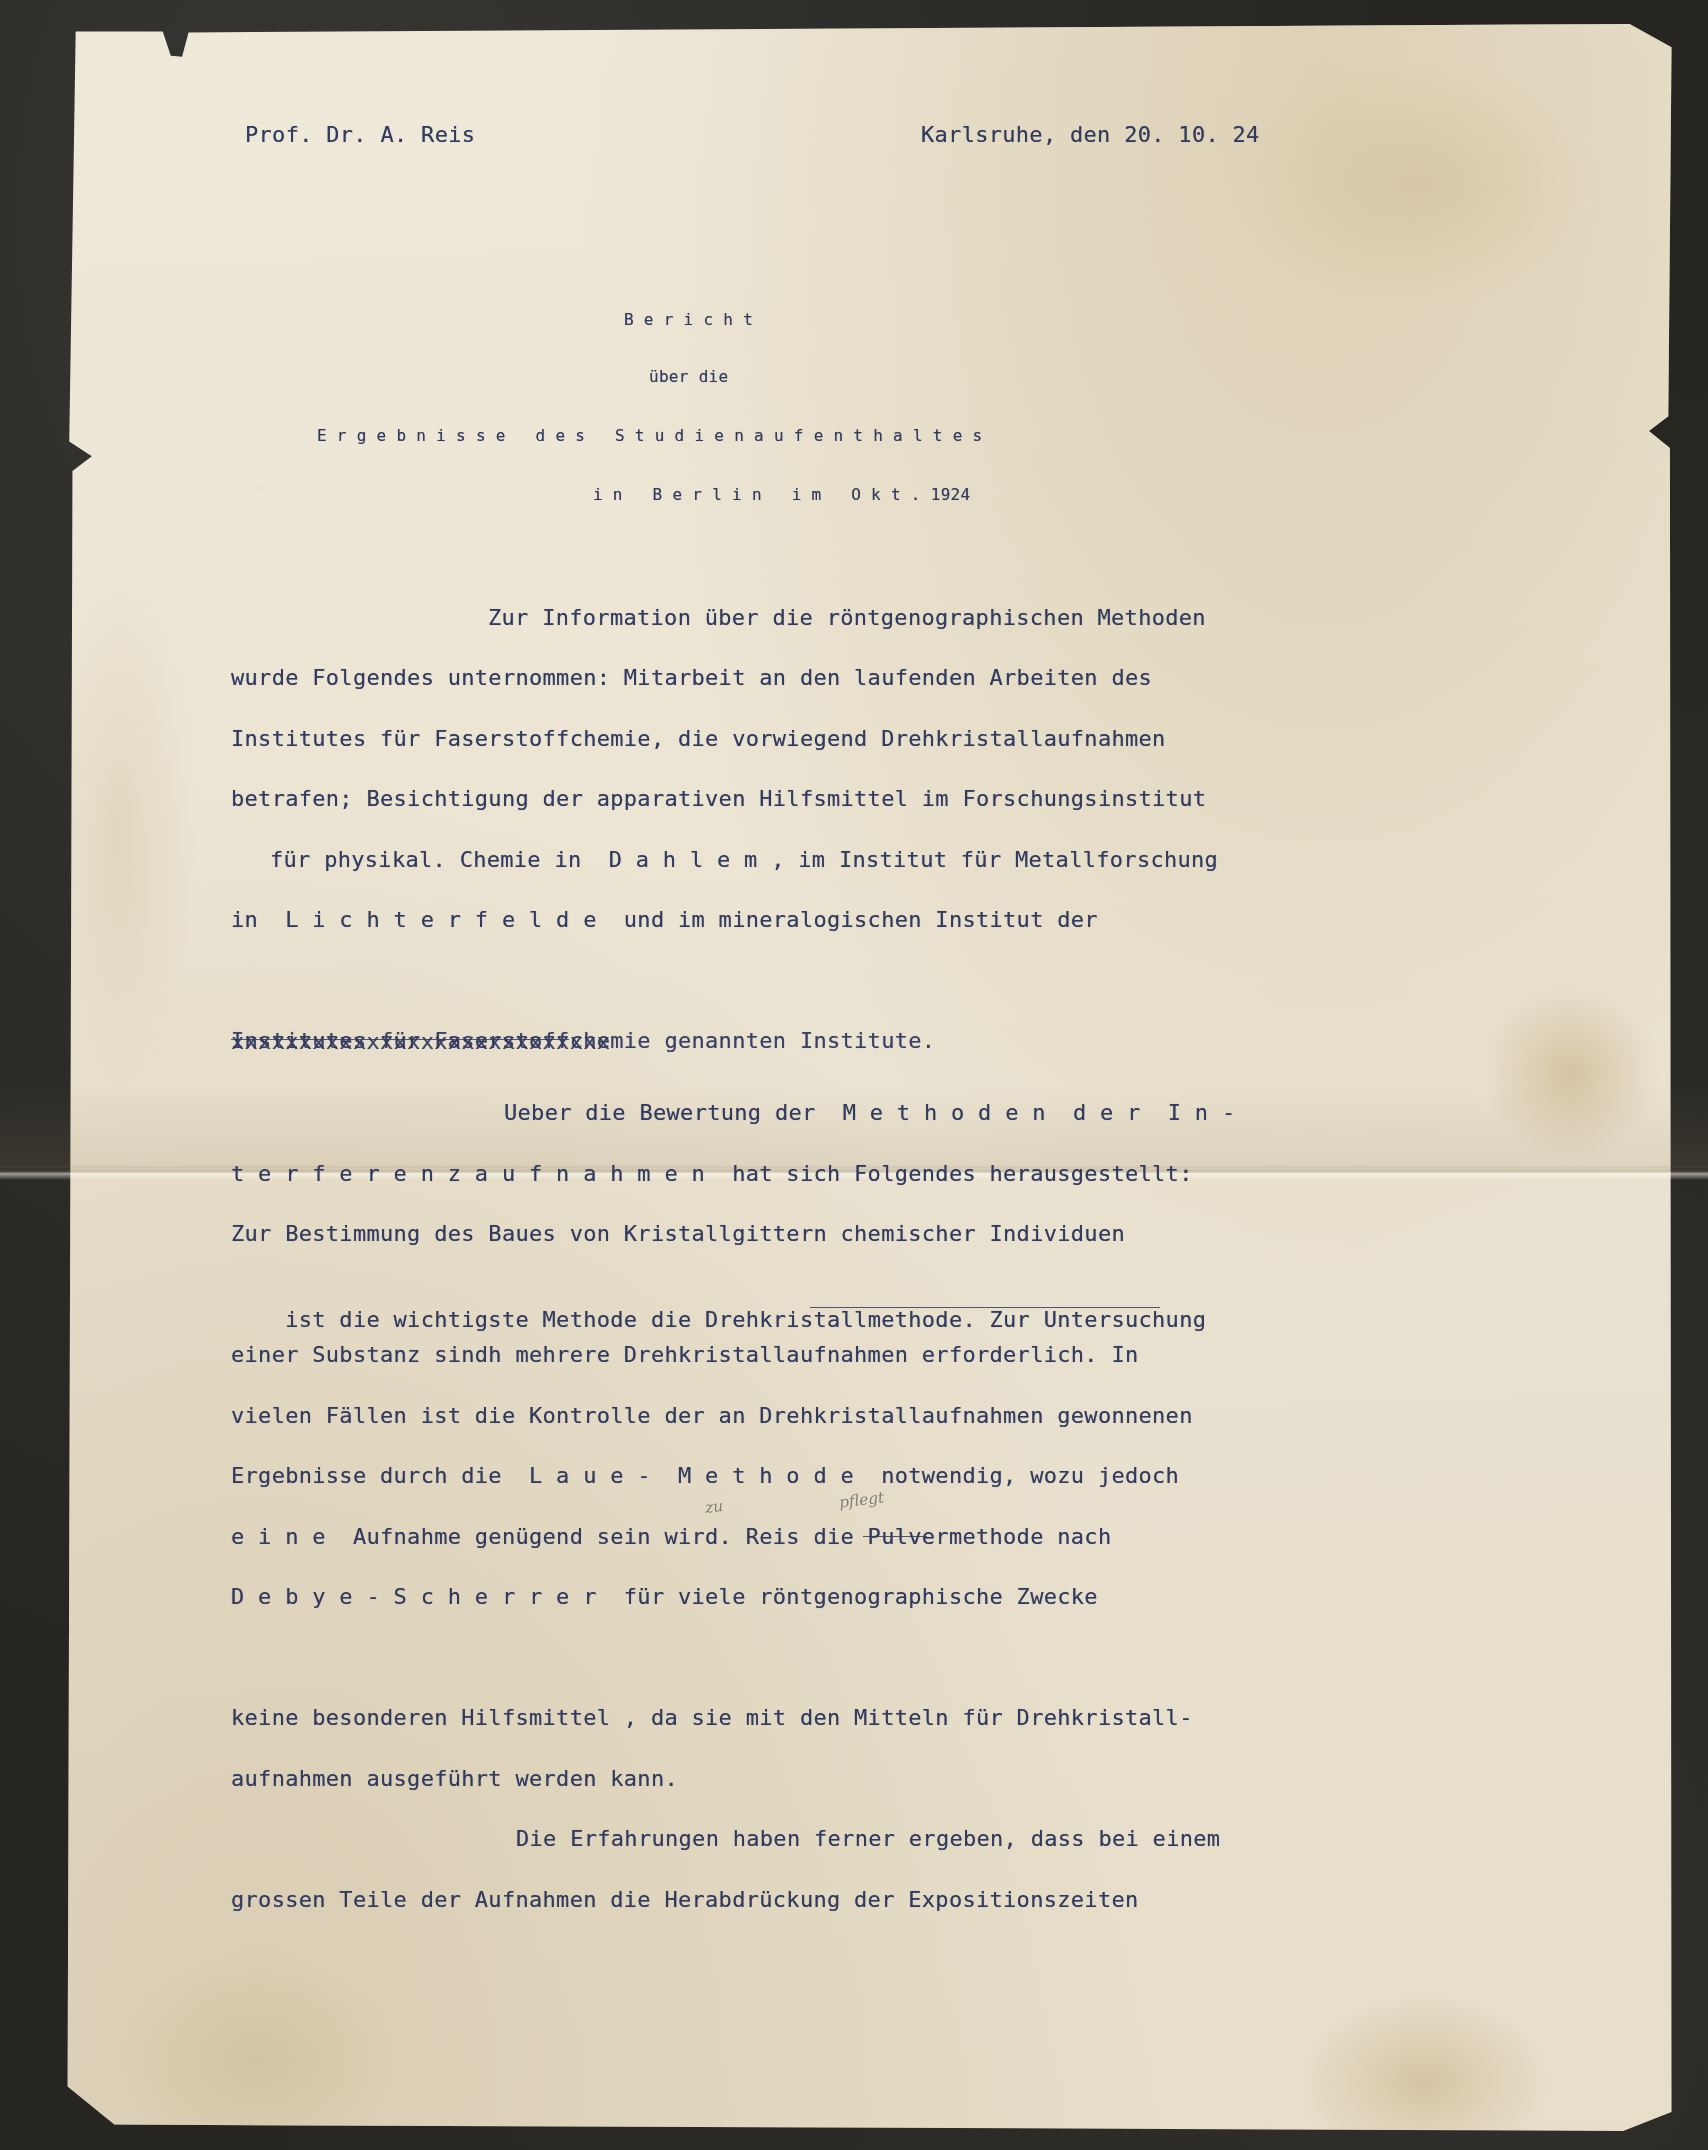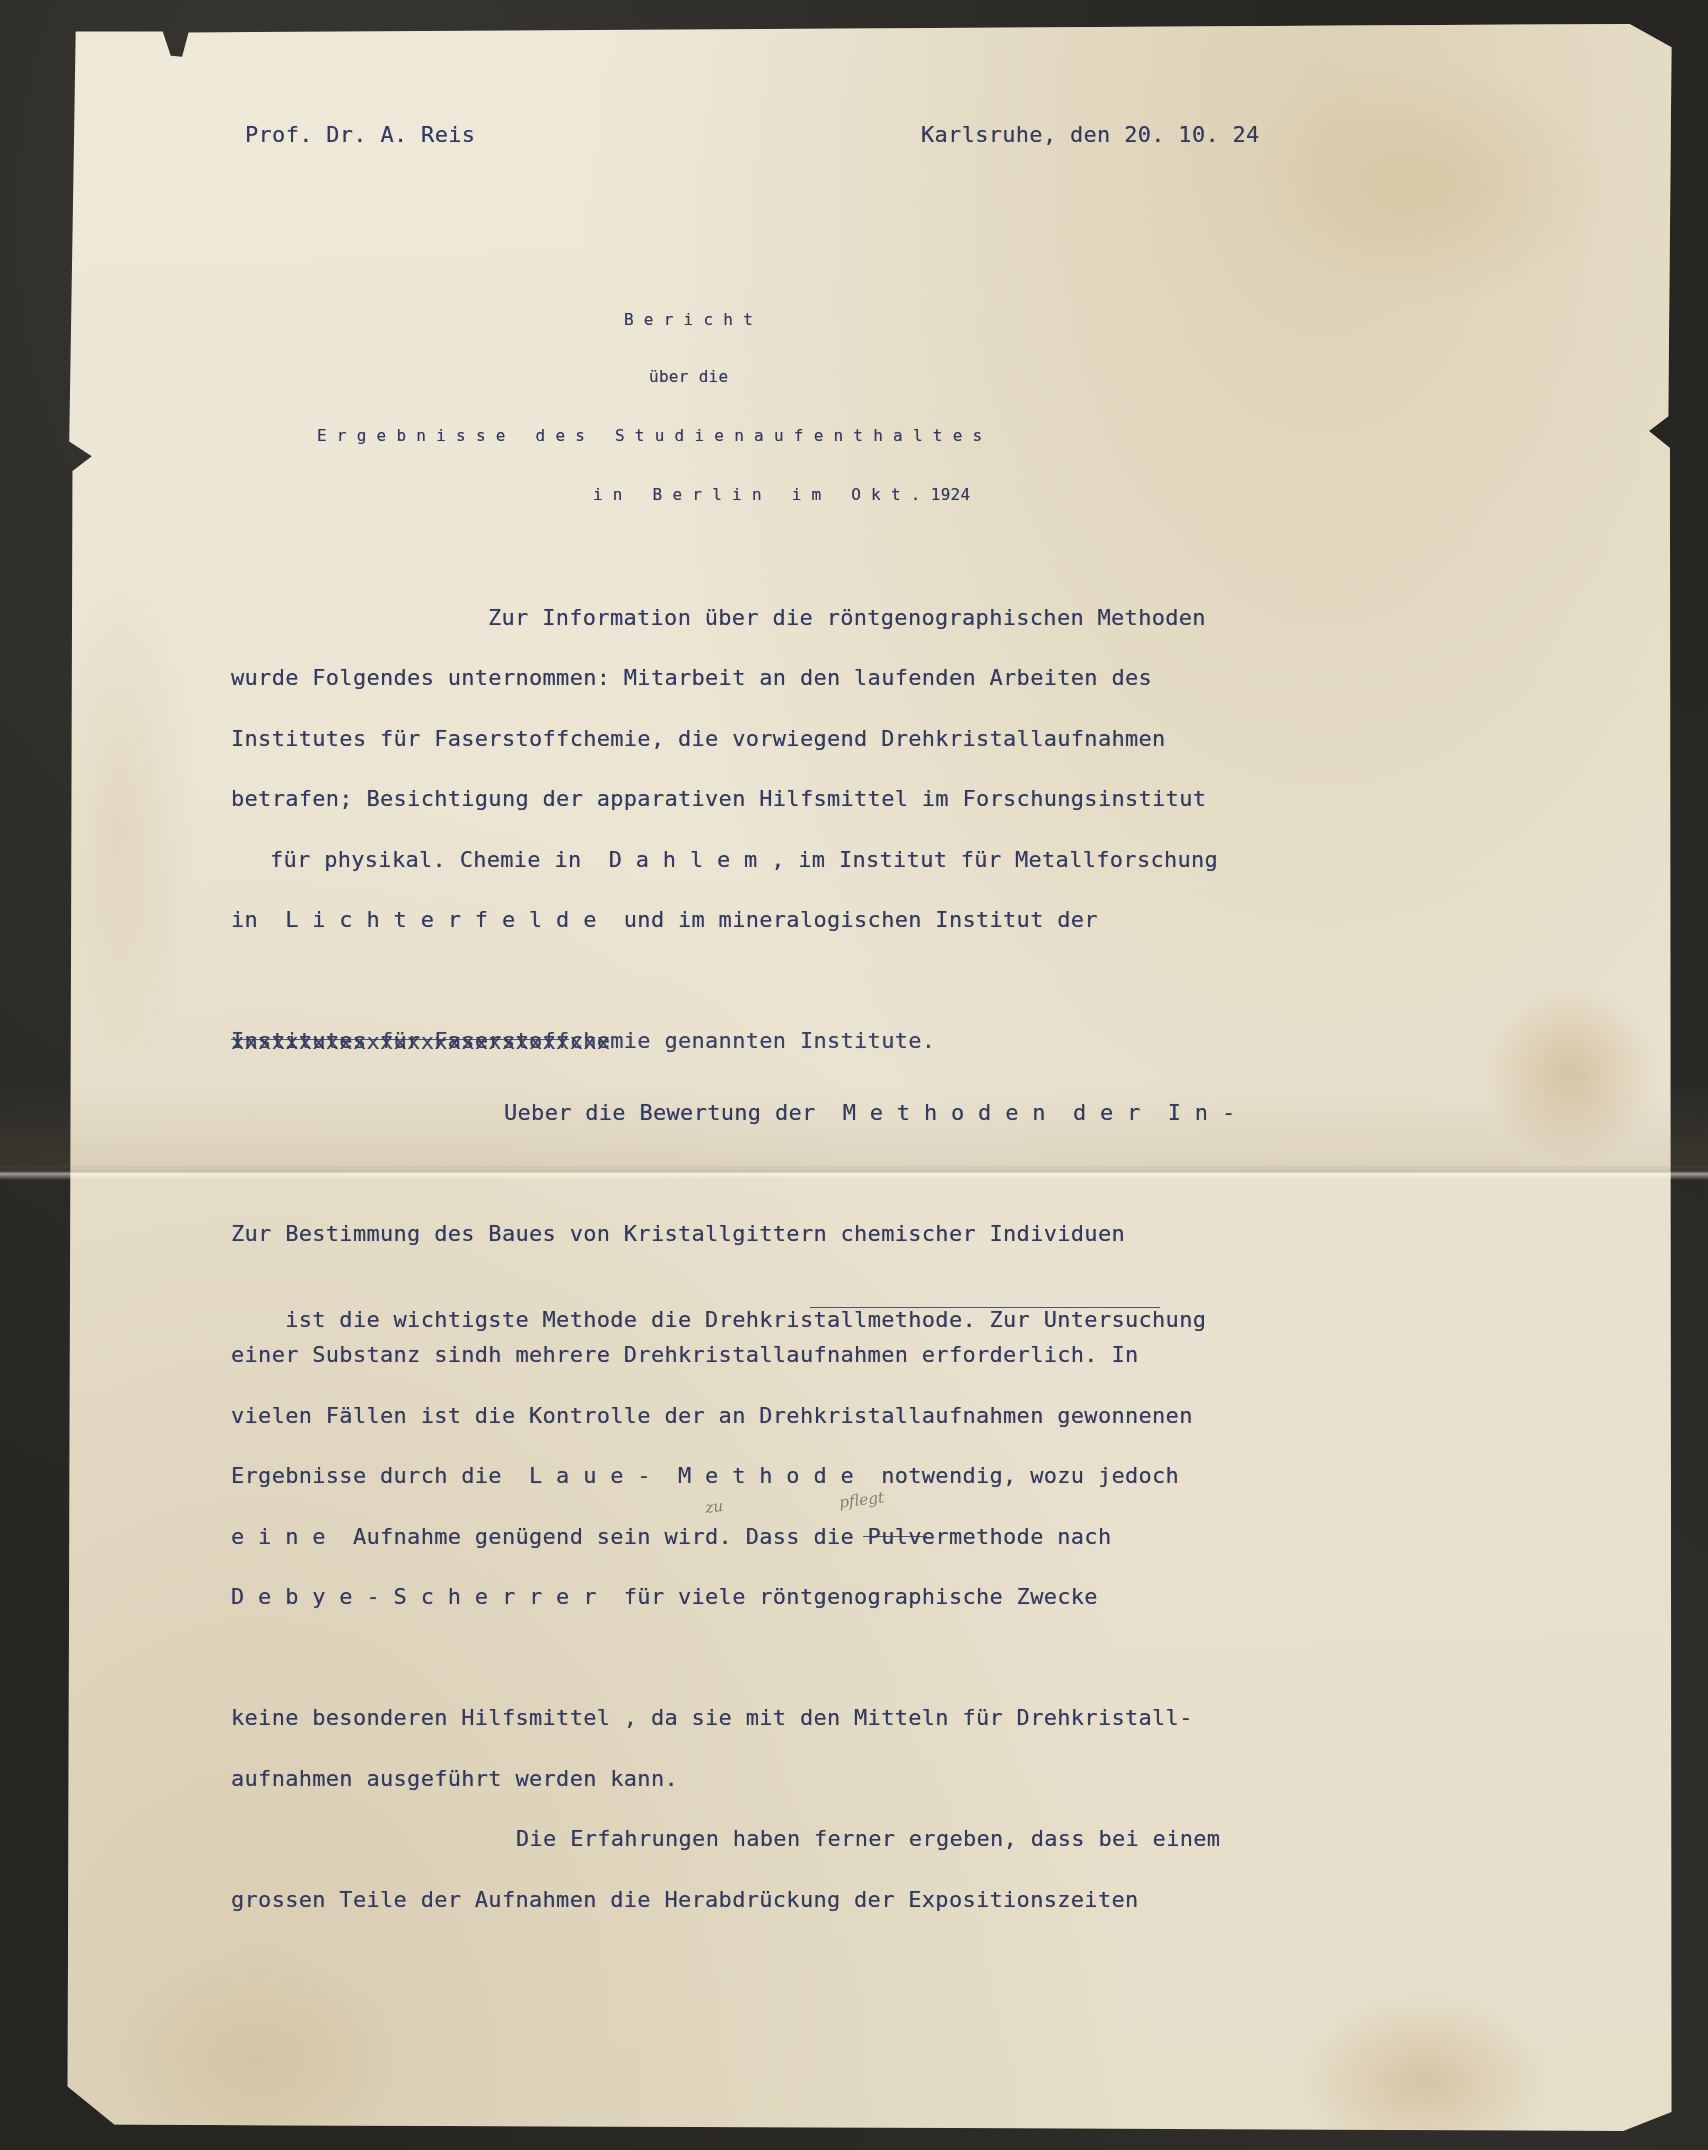--- a/index.html
+++ b/index.html
@@ -202,29 +202,30 @@
   <div class="tl" style="left:488px; top:605px;">Zur Information über die röntgenographischen Methoden</div>
   <div class="tl" style="left:231px; top:665px;">wurde Folgendes unternommen: Mitarbeit an den laufenden Arbeiten des</div>
   <div class="tl" style="left:231px; top:726px;">Institutes für Faserstoffchemie, die vorwiegend Drehkristallaufnahmen</div>
   <div class="tl" style="left:231px; top:786px;">betrafen; Besichtigung der apparativen Hilfsmittel im Forschungsinstitut</div>
   <div class="tl" style="left:231px; top:847px;margin-left:39px;">für physikal. Chemie in  D a h l e m , im Institut für Metallforschung</div>
   <div class="tl" style="left:231px; top:907px;">in  L i c h t e r f e l d e  und im mineralogischen Institut der</div>
   <div class="tl struck" style="left:231px; top:1028px;">Institutes für Faserstoffchemie genannten Institute.</div>
   <div class="strike-through" style="left:231px; top:1039px; width:338px;"></div>
 
   <div class="tl" style="left:488px; top:1100px;margin-left:16px;">Ueber die Bewertung der  M e t h o d e n  d e r  I n -</div>
+  <div class="tl" style="left:231px; top:1161px;">t e r f e r e n z a u f n a h m e n  hat sich Folgendes herausgestellt:</div>
   <div class="tl" style="left:231px; top:1221px;">Zur Bestimmung des Baues von Kristallgittern chemischer Individuen</div>
   <div class="tl" style="left:231px; top:1282px;">
     <span>ist die wichtigste Methode die Drehkristallmethode. Zur Untersuchung</span>
   </div>
   <div class="strike-through" style="left:810px; top:1307px; width:350px; height:1.2px;"></div>
   <div class="tl" style="left:231px; top:1342px;">einer Substanz sindh mehrere Drehkristallaufnahmen erforderlich. In</div>
   <div class="tl" style="left:231px; top:1403px;">vielen Fällen ist die Kontrolle der an Drehkristallaufnahmen gewonnenen</div>
   <div class="tl" style="left:231px; top:1463px;">Ergebnisse durch die  L a u e -  M e t h o d e  notwendig, wozu jedoch</div>
-  <div class="tl" style="left:231px; top:1524px;">e i n e  Aufnahme genügend sein wird. Dass die Pulvermethode nach</div>
+  <div class="tl" style="left:231px; top:1524px;">e i n e  Aufnahme genügend sein wird. Reis die Pulvermethode nach</div>
   <div class="strike-through" style="left:863px; top:1536px; width:64px;"></div>
   <div class="tl" style="left:231px; top:1584px;">D e b y e - S c h e r r e r  für viele röntgenographische Zwecke</div>
   <div class="tl" style="left:231px; top:1705px;">keine besonderen Hilfsmittel , da sie mit den Mitteln für Drehkristall-</div>
   <div class="tl" style="left:231px; top:1766px;">aufnahmen ausgeführt werden kann.</div>
 
   <div class="tl" style="left:516px; top:1826px;">Die Erfahrungen haben ferner ergeben, dass bei einem</div>
   <div class="tl" style="left:231px; top:1887px;">grossen Teile der Aufnahmen die Herabdrückung der Expositionszeiten</div>
 
   <div class="pencil" style="left:705px; top:1498px;">zu</div>
   <div class="pencil" style="left:839px; top:1491px;">pflegt</div>

